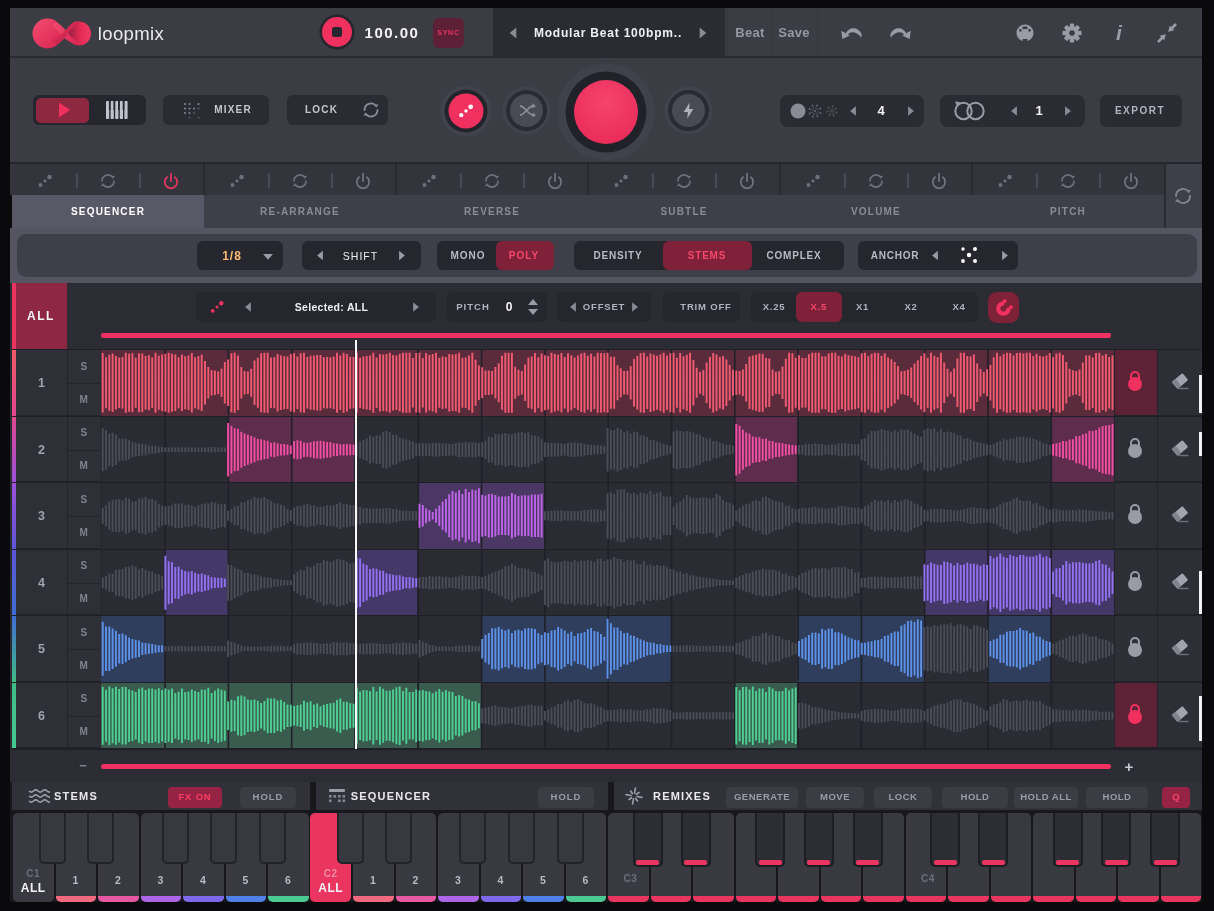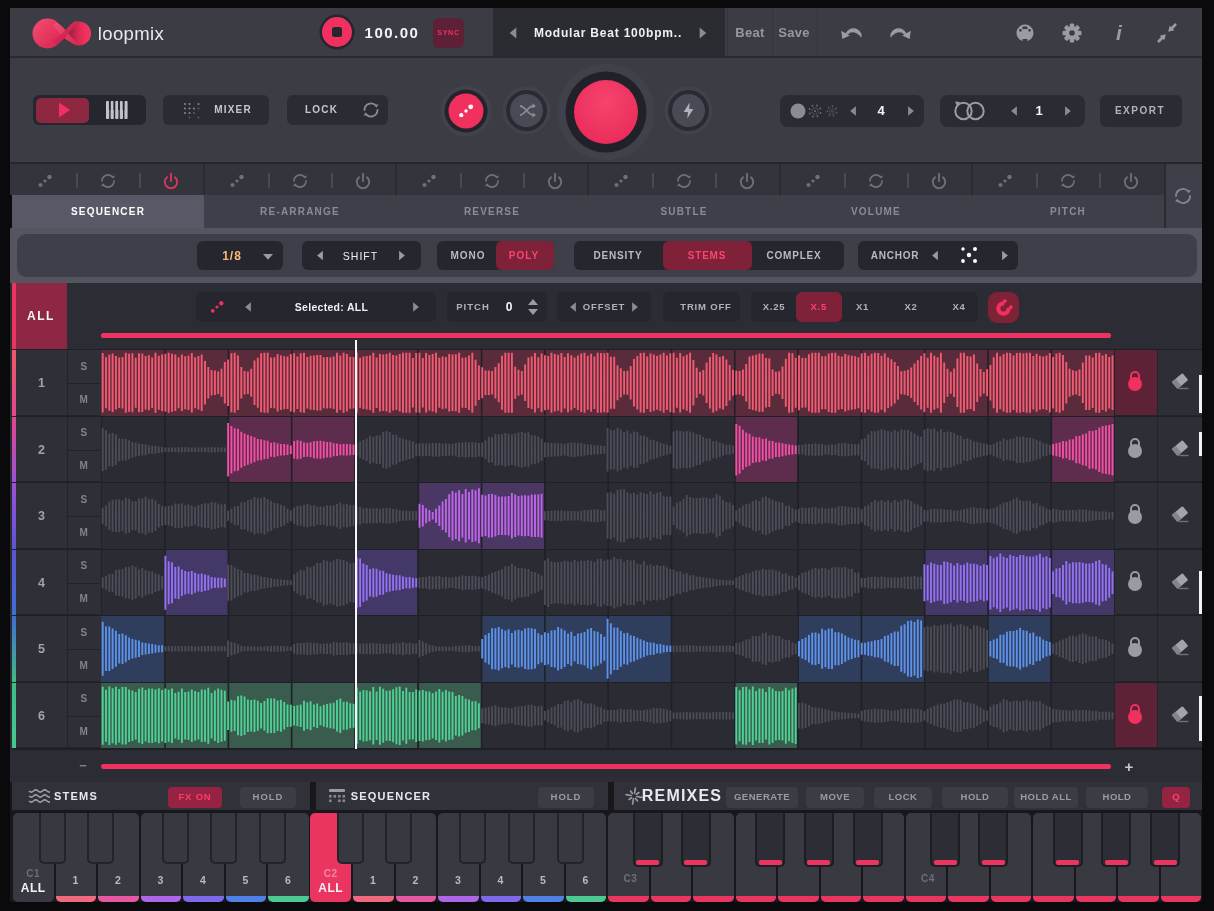--- a/index.html
+++ b/index.html
@@ -765,21 +765,21 @@
 <svg class="a" style="left:622px;top:784px;" width="24" height="24" viewBox="0 0 24 24">
     <line x1="14.954423259036624" y1="12.52094453300079" x2="19.878462024097665" y2="13.389185421335442" stroke="#9b9ba6" stroke-width="1.7" stroke-linecap="round"></line>
     <line x1="13.720729309053139" y1="14.457456132866975" x2="15.441458618106278" y2="16.91491226573395" stroke="#9b9ba6" stroke-width="1.7" stroke-linecap="round"></line>
     <line x1="11.47905546699921" y1="14.954423259036624" x2="10.610814578664558" y2="19.878462024097665" stroke="#9b9ba6" stroke-width="1.7" stroke-linecap="round"></line>
     <line x1="9.542543867133023" y1="13.720729309053137" x2="7.0850877342660485" y2="15.441458618106275" stroke="#9b9ba6" stroke-width="1.7" stroke-linecap="round"></line>
     <line x1="9.045576740963376" y1="11.479055466999208" x2="4.121537975902336" y2="10.610814578664556" stroke="#9b9ba6" stroke-width="1.7" stroke-linecap="round"></line>
     <line x1="10.279270690946861" y1="9.542543867133025" x2="8.558541381893722" y2="7.08508773426605" stroke="#9b9ba6" stroke-width="1.7" stroke-linecap="round"></line>
     <line x1="12.52094453300079" y1="9.045576740963376" x2="13.38918542133544" y2="4.121537975902335" stroke="#9b9ba6" stroke-width="1.7" stroke-linecap="round"></line>
     <line x1="14.457456132866975" y1="10.279270690946861" x2="16.91491226573395" y2="8.558541381893722" stroke="#9b9ba6" stroke-width="1.7" stroke-linecap="round"></line>
   </svg>
-<div class="t" style="left:532px;top:786px;width:300px;height:20px;line-height:20px;font-size:16px;color:#e8e8ee;font-weight:700;letter-spacing:1.2px;">REMIXES</div>
+<div class="t" style="left:532px;top:786px;width:300px;height:20px;line-height:20px;font-size:11px;color:#e8e8ee;font-weight:700;letter-spacing:1.2px;">REMIXES</div>
 <div class="a" style="left:726px;top:786.5px;width:72px;height:21px;background:#3c3c45;border-radius:4px;"></div>
 <div class="t" style="left:612.0px;top:786.5px;width:300px;height:20px;line-height:20px;font-size:9.5px;color:#9b9ba6;font-weight:700;letter-spacing:0.5px;">GENERATE</div>
 <div class="a" style="left:806px;top:786.5px;width:58px;height:21px;background:#3c3c45;border-radius:4px;"></div>
 <div class="t" style="left:685.0px;top:786.5px;width:300px;height:20px;line-height:20px;font-size:9.5px;color:#9b9ba6;font-weight:700;letter-spacing:0.5px;">MOVE</div>
 <div class="a" style="left:874px;top:786.5px;width:58px;height:21px;background:#3c3c45;border-radius:4px;"></div>
 <div class="t" style="left:753.0px;top:786.5px;width:300px;height:20px;line-height:20px;font-size:9.5px;color:#9b9ba6;font-weight:700;letter-spacing:0.5px;">LOCK</div>
 <div class="a" style="left:942px;top:786.5px;width:66px;height:21px;background:#3c3c45;border-radius:4px;"></div>
 <div class="t" style="left:825.0px;top:786.5px;width:300px;height:20px;line-height:20px;font-size:9.5px;color:#9b9ba6;font-weight:700;letter-spacing:0.5px;">HOLD</div>
 <div class="a" style="left:1014px;top:786.5px;width:64px;height:21px;background:#3c3c45;border-radius:4px;"></div>
 <div class="t" style="left:896.0px;top:786.5px;width:300px;height:20px;line-height:20px;font-size:9.5px;color:#9b9ba6;font-weight:700;letter-spacing:0.5px;">HOLD ALL</div>

